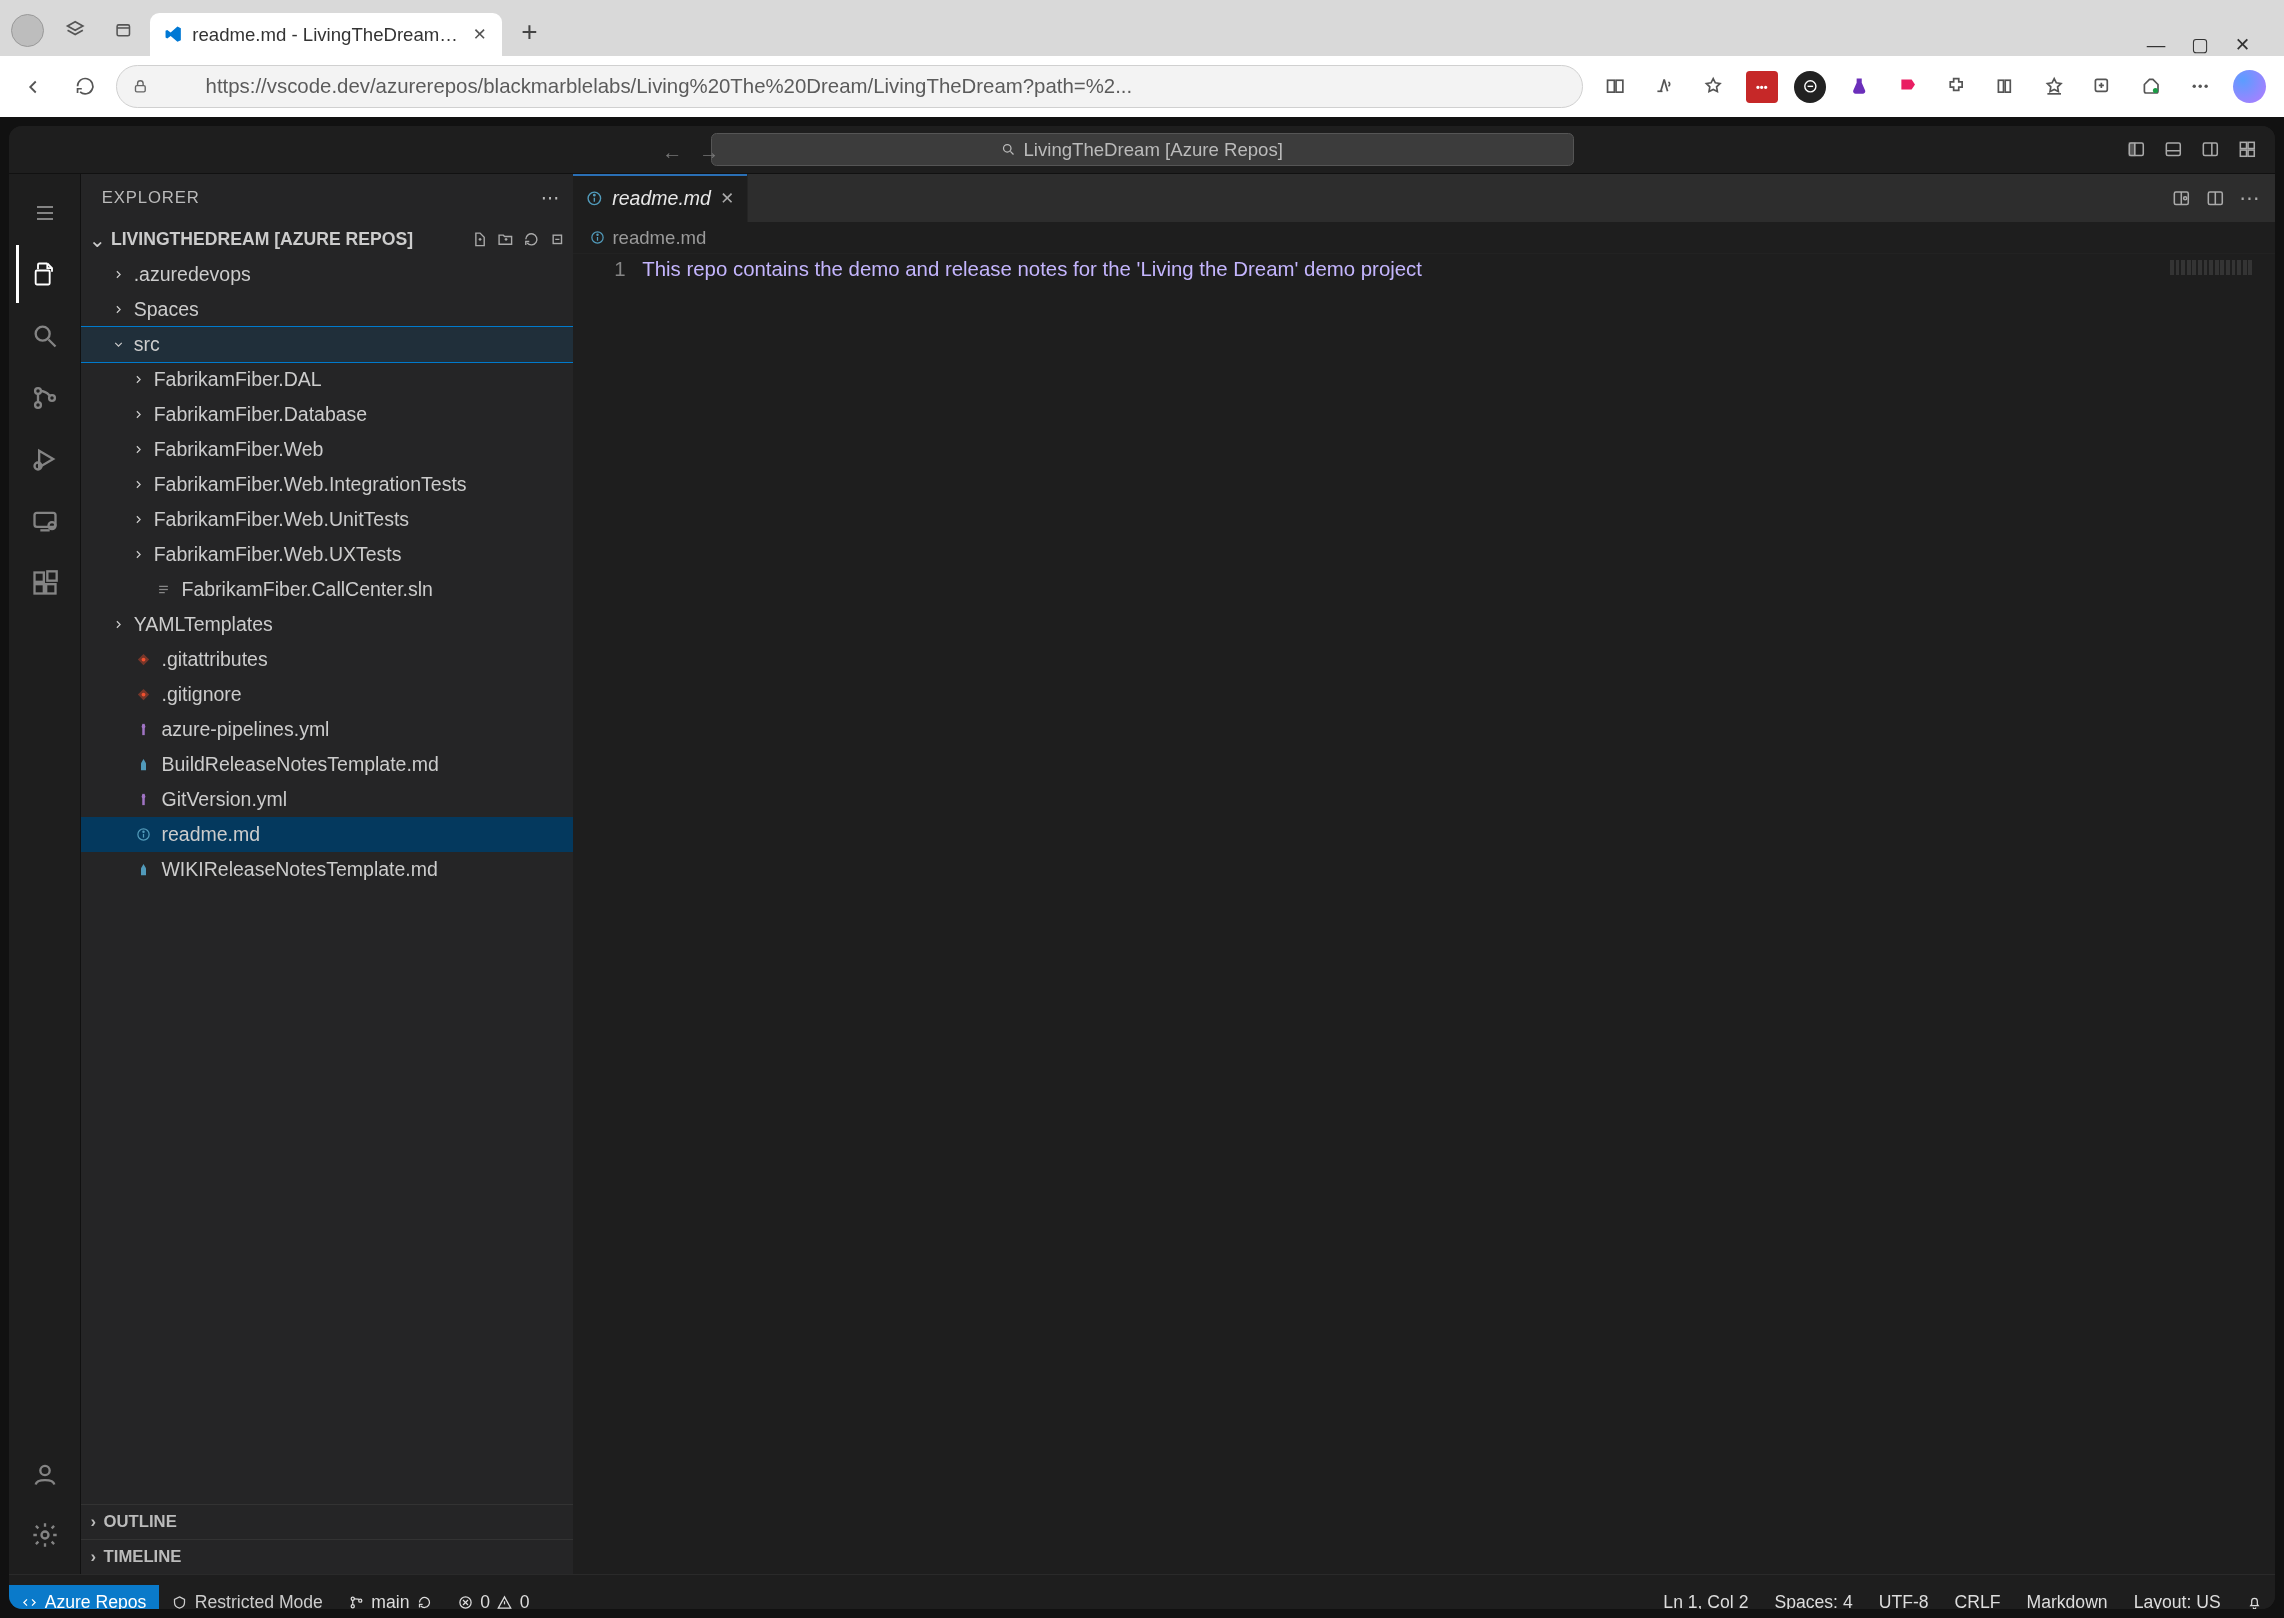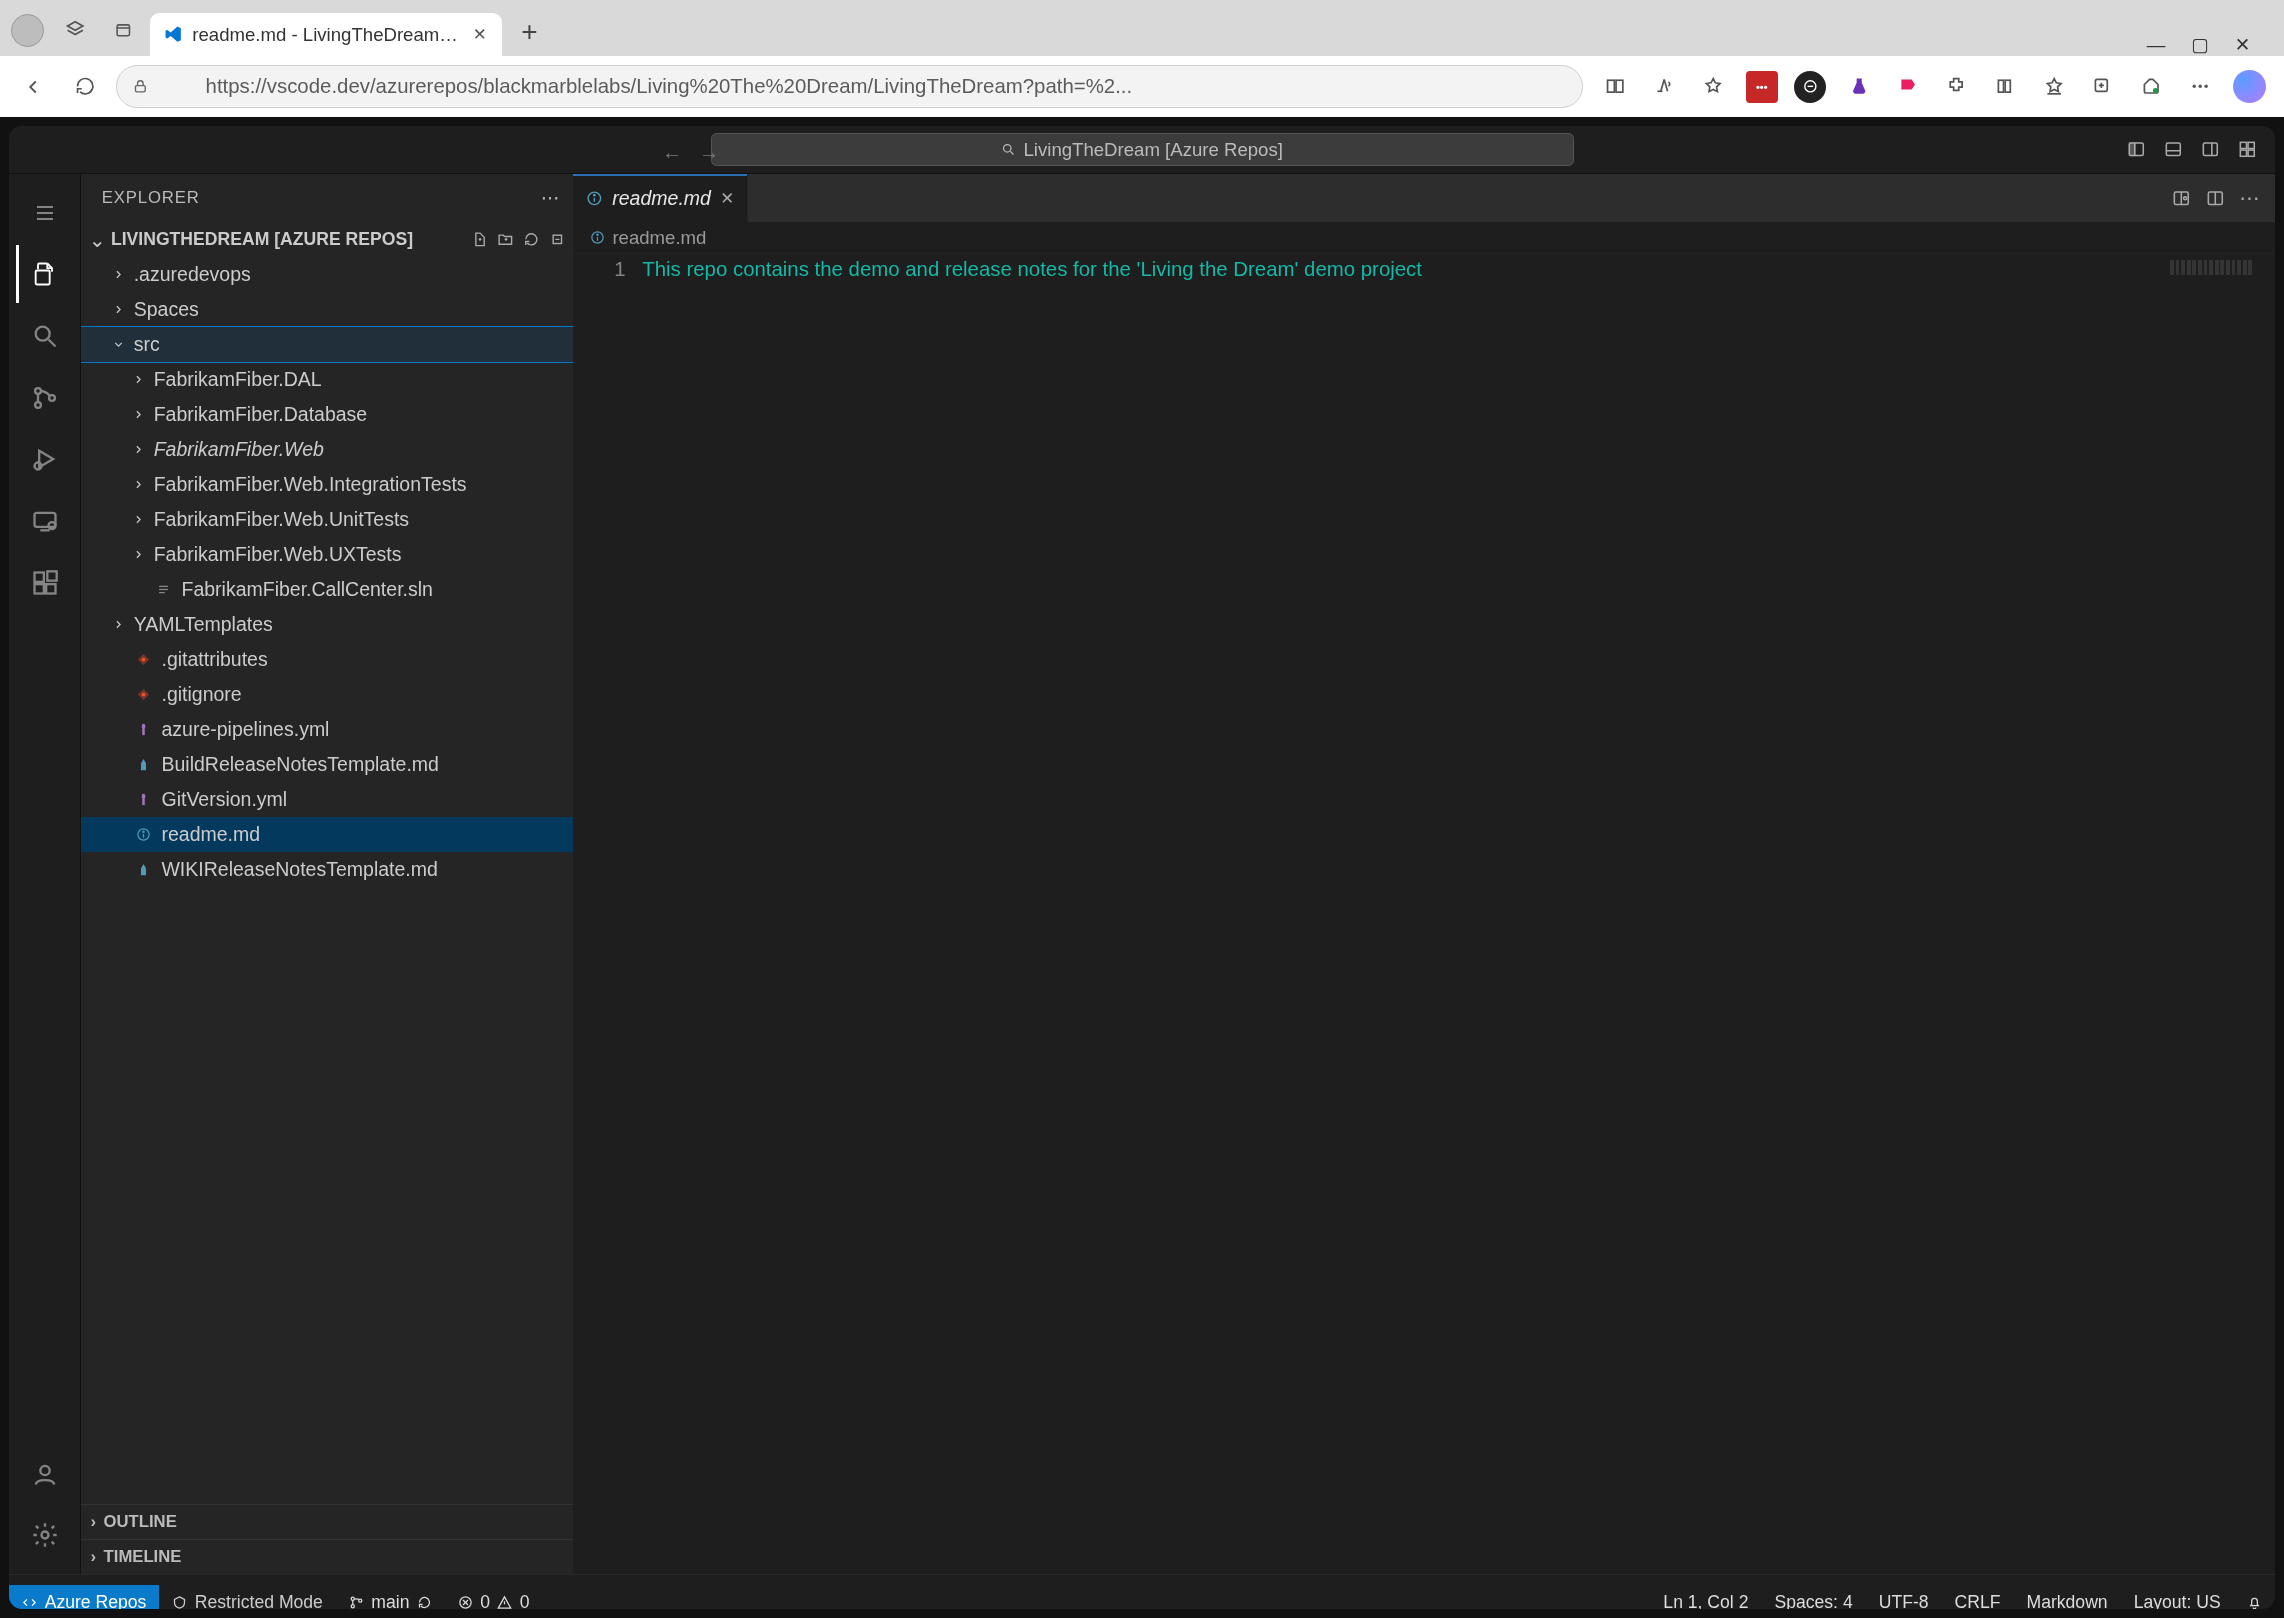--- a/index.html
+++ b/index.html
@@ -89,21 +89,21 @@
   .etab{display:flex;align-items:center;padding:0 13px;gap:9.3px;background:var(--vs-bg);border-right:0.9px solid #252525;position:relative;}
   .etab.active{background:var(--vs-bg);}
   .etab.active::before{content:"";position:absolute;top:0;left:0;right:0;height:1.9px;background:#2a6fb5;}
   .etab .fn{font-style:italic;color:#e8e8e8;font-size:19.5px;}
   .etab .close{color:#aaa;font-size:16.7px;}
   .tabspacer{flex:1;background:var(--vs-bg3);}
   .tabactions{display:flex;gap:15px;align-items:center;padding:0 15px;color:#aaa;background:var(--vs-bg3);}
   .breadcrumb{height:32px;display:flex;align-items:center;gap:7.4px;padding:0 16.7px;color:#9a9a9a;font-size:18.6px;border-bottom:0.9px solid #222;}
   .codearea{flex:1;display:flex;font-family:Consolas,monospace;font-size:20.4px;position:relative;}
   .gutter{width:69px;text-align:right;padding:3.7px 16.7px 0 0;color:#858585;}
-  .codeline{padding:3.7px 0 0 0;color:#14b8a6;white-space:pre;}
+  .codeline{padding:3.7px 0 0 0;color:#c4b5fd;white-space:pre;}
   .minimap{position:absolute;right:22px;top:0;width:83px;height:15px;background:repeating-linear-gradient(90deg,#555 0 3.7px,transparent 3.7px 5.6px);opacity:0.4;margin-top:5.6px;}
   
   .status{height:35px;background:var(--vs-bg);display:flex;align-items:center;font-size:17.6px;color:#ddd;border-top:0.9px solid #2a2a2a;}
   .sb-item{display:flex;align-items:center;gap:7.4px;padding:0 13px;height:100%;margin-top:21px;}
   .sb-item.azure{background:#0a7aca;color:#fff;font-weight:500;}
   .sb-item.warn{color:#ccc;}
   .sb-spacer{flex:1;}
   svg{display:block;}
 </style>
 </head>
@@ -426,21 +426,21 @@
                 <span>FabrikamFiber.DAL</span>
               </div>
               <div class="node" style="padding-left: 50px; align-items: center;">
                 <span class="tw">
                   <svg width="13" height="13" viewBox="0 0 24 24" fill="none" stroke="currentColor" stroke-width="2.2">
                     <path d="M9 6l6 6-6 6"></path>
                   </svg>
                 </span>
                 <span>FabrikamFiber.Database</span>
               </div>
-              <div class="node" style="padding-left: 50px; font-style: italic;">
+              <div class="node" style="padding-left: 50px;">
                 <span class="tw">
                   <svg width="13" height="13" viewBox="0 0 24 24" fill="none" stroke="currentColor" stroke-width="2.2">
                     <path d="M9 6l6 6-6 6"></path>
                   </svg>
                 </span>
                 <span>FabrikamFiber.Web</span>
               </div>
               <div class="node" style="padding-left: 50px;">
                 <span class="tw">
                   <svg width="13" height="13" viewBox="0 0 24 24" fill="none" stroke="currentColor" stroke-width="2.2">

